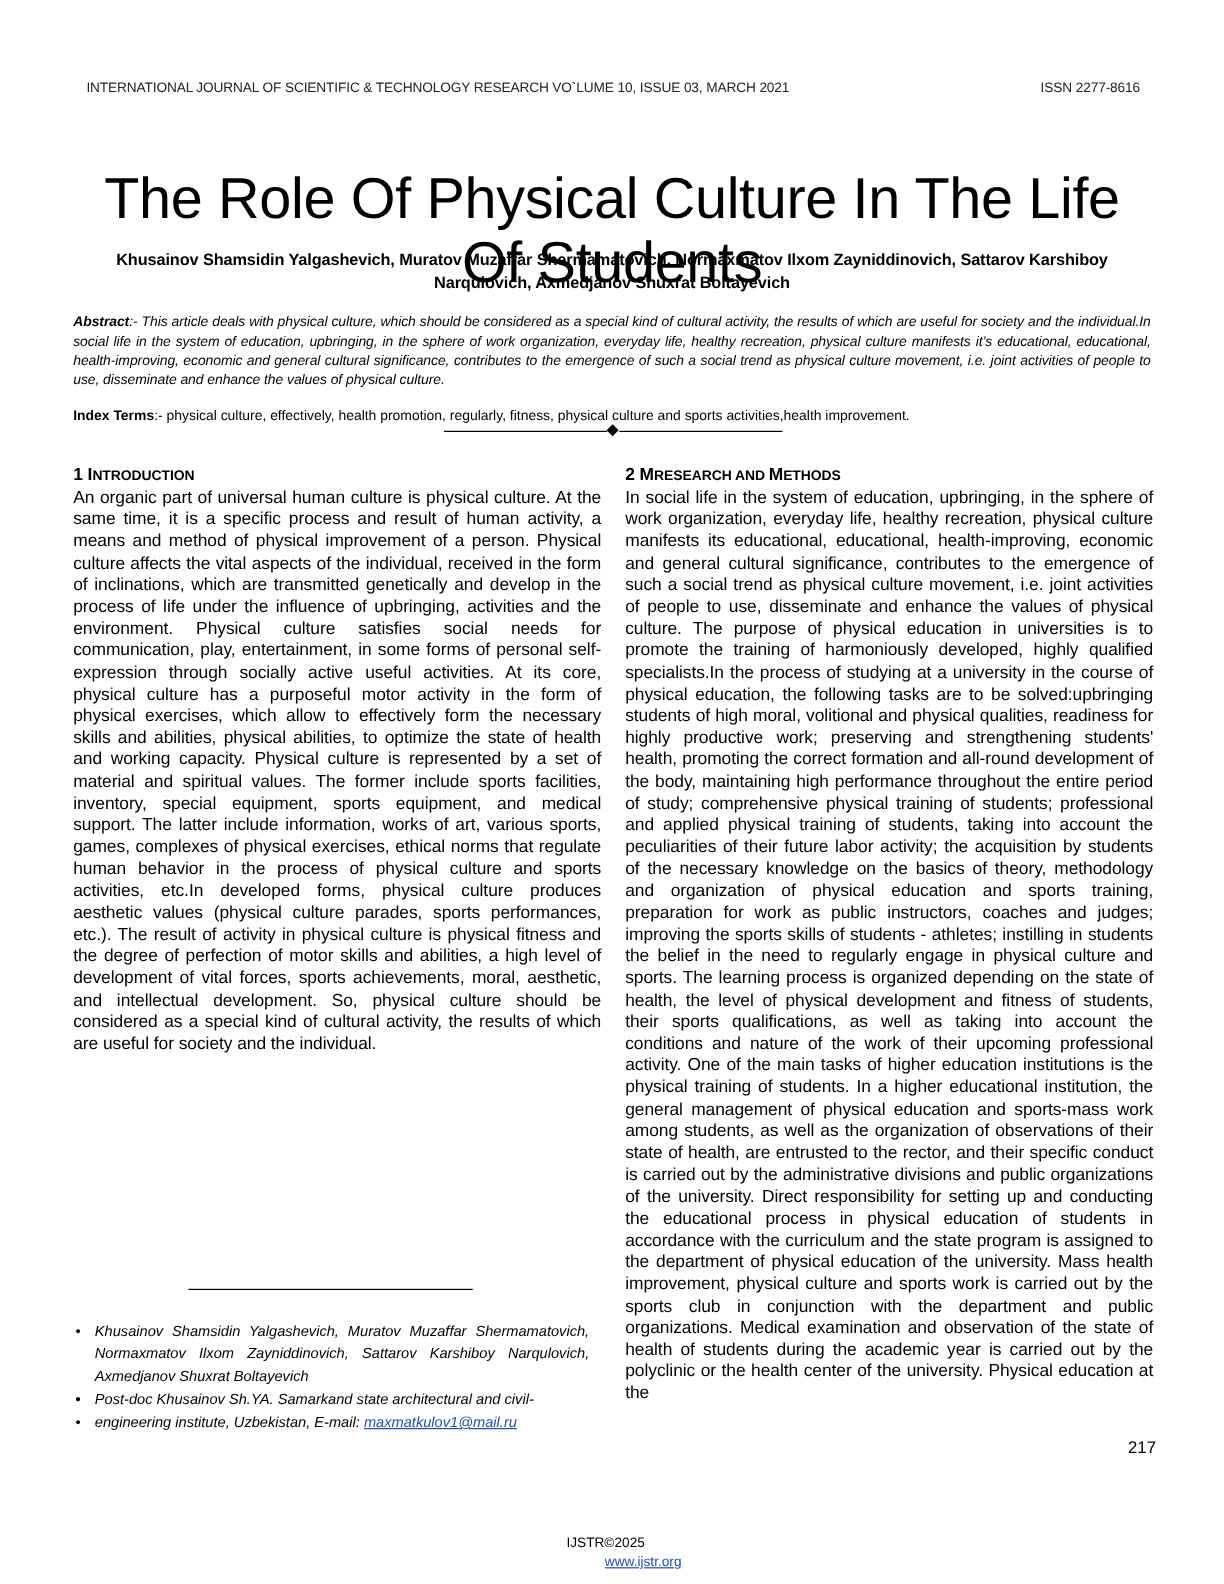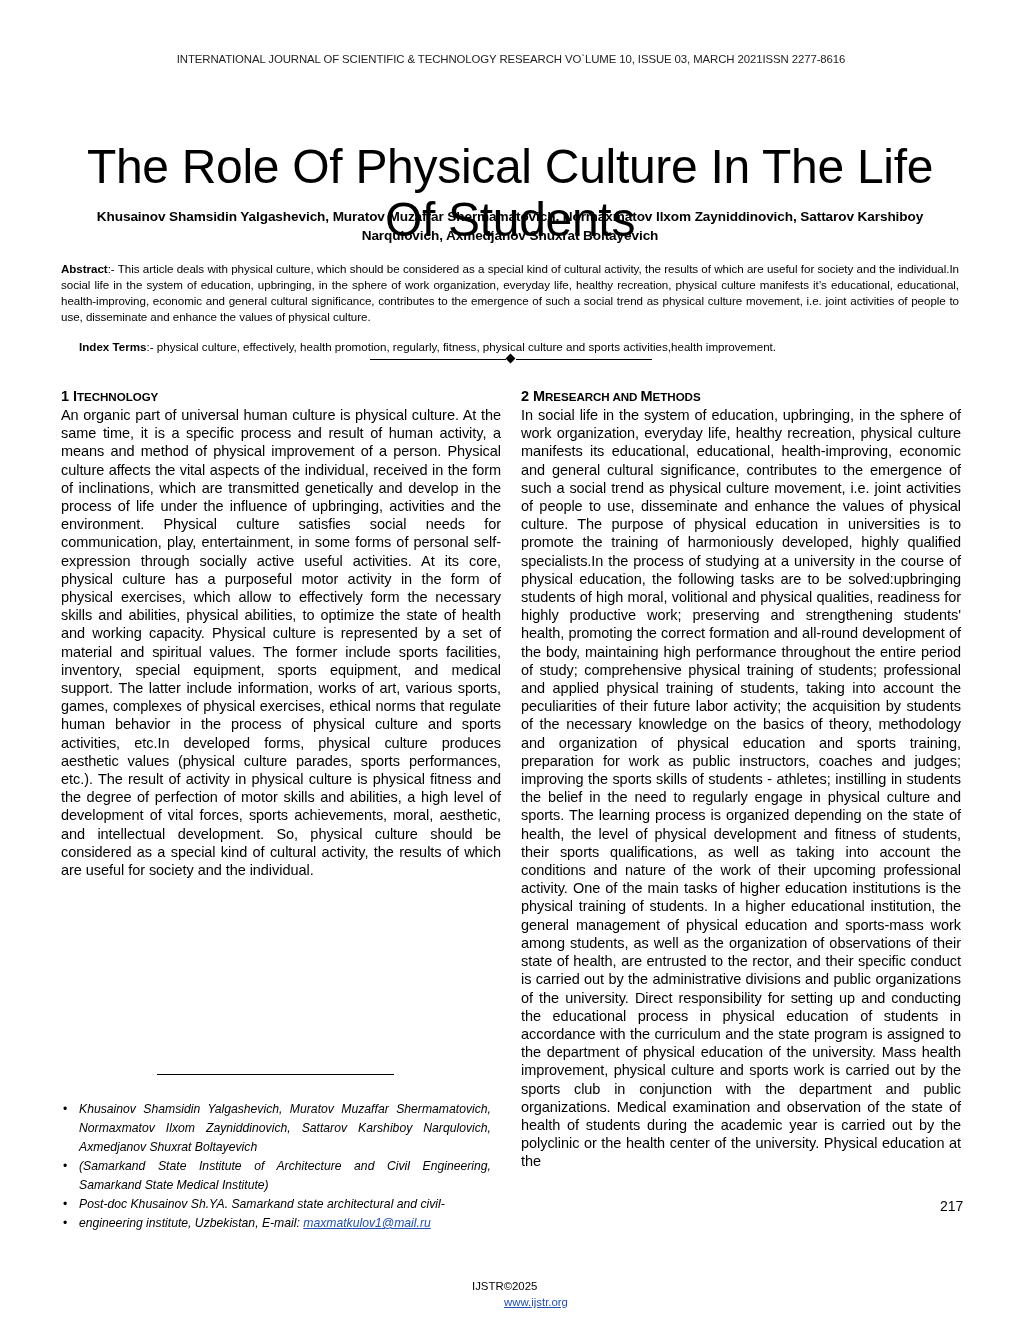--- a/index.html
+++ b/index.html
@@ -1,21 +1,21 @@
 <!DOCTYPE html>
 <html><head>
 <meta charset="utf-8">
 <style>
   html, body { margin: 0; padding: 0; background: #ffffff; }
   body { width: 1020px; height: 1320px; position: relative; overflow: hidden; color: #000; font-family: "Liberation Sans", sans-serif; }
-  .running-header { position: absolute; top: 53px; left: 72px; width: 878px; font-size: 11.4px; color: #222; letter-spacing: -0.1px; display: flex; justify-content: center; }
+  .running-header { position: absolute; top: 68px; left: 72px; width: 878px; font-size: 11.4px; color: #222; letter-spacing: -0.1px; display: flex; justify-content: space-between; }
   .title { position: absolute; top: 96px; left: 60px; width: 900px; text-align: center; font-size: 48px; line-height: 53px; font-weight: normal; letter-spacing: -0.3px; margin-top: 44px; }
   .authors { position: absolute; top: 207px; left: 60px; width: 900px; text-align: center; font-weight: bold; font-size: 13.6px; line-height: 19px; letter-spacing: -0.1px; }
-  .abstract { position: absolute; top: 261px; left: 61px; width: 898px; font-size: 11.6px; line-height: 16px; text-align: justify; letter-spacing: -0.05px; }
-  .index-terms { position: absolute; top: 339px; left: 61px; width: 898px; font-size: 11.6px; line-height: 16px; margin-left: 18px; }
+  .abstract { position: absolute; top: 261px; left: 61px; width: 898px; font-size: 11.6px; line-height: 16px; text-align: justify; letter-spacing: -0.05px; font-style: italic; }
+  .index-terms { position: absolute; top: 339px; left: 61px; width: 898px; font-size: 11.6px; line-height: 16px; }
   .divider { position: absolute; top: 354px; left: 370px; width: 282px; height: 10px; }
   .divider .line { position: absolute; top: 5px; height: 1px; background: #000; }
   .divider .l1 { left: 0; width: 136px; }
   .divider .l2 { left: 146px; width: 136px; }
   .divider .diamond { position: absolute; left: 137px; top: 1px; width: 7px; height: 7px; background: #000; transform: rotate(45deg); }
   .col { position: absolute; top: 387px; width: 440px; font-size: 14.5px; line-height: 18.2px; text-align: justify; letter-spacing: -0.05px; }
   .col-left { left: 61px; }
   .col-right { left: 521px; }
   .sec-head { font-weight: bold; font-size: 14.5px; line-height: 19px; }
   .sec-head .sc { font-size: 11.6px; }
@@ -50,35 +50,35 @@
   <b>Index Terms</b><span>:- </span><span>physical culture, effectively, health promotion, regularly, fitness, physical culture and sports activities,health improvement.</span>
 </div>
 
 <div class="divider">
   <div class="line l1"></div>
   <div class="diamond"></div>
   <div class="line l2"></div>
 </div>
 
 <div class="col col-left">
-  <div class="sec-head"><span>1 </span><span>I</span><span class="sc">TECHNOLOGY</span></div>
+  <div class="sec-head"><span>1 </span><span>I</span><span class="sc">NTRODUCTION</span></div>
   <p>An organic part of universal human culture is physical culture. At the same time, it is a specific process and result of human activity, a means and method of physical improvement of a person. Physical culture affects the vital aspects of the individual, received in the form of inclinations, which are transmitted genetically and develop in the process of life under the influence of upbringing, activities and the environment. Physical culture satisfies social needs for communication, play, entertainment, in some forms of personal self-expression through socially active useful activities. At its core, physical culture has a purposeful motor activity in the form of physical exercises, which allow to effectively form the necessary skills and abilities, physical abilities, to optimize the state of health and working capacity. Physical culture is represented by a set of material and spiritual values. The former include sports facilities, inventory, special equipment, sports equipment, and medical support. The latter include information, works of art, various sports, games, complexes of physical exercises, ethical norms that regulate human behavior in the process of physical culture and sports activities, etc.In developed forms, physical culture produces aesthetic values (physical culture parades, sports performances, etc.). The result of activity in physical culture is physical fitness and the degree of perfection of motor skills and abilities, a high level of development of vital forces, sports achievements, moral, aesthetic, and intellectual development. So, physical culture should be considered as a special kind of cultural activity, the results of which are useful for society and the individual.</p>
 </div>
 
 <div class="col col-right">
   <div class="sec-head"><span>2 </span><span>M</span><span class="sc">RESEARCH AND </span><span>M</span><span class="sc">ETHODS</span></div>
   <p>In social life in the system of education, upbringing, in the sphere of work organization, everyday life, healthy recreation, physical culture manifests its educational, educational, health-improving, economic and general cultural significance, contributes to the emergence of such a social trend as physical culture movement, i.e. joint activities of people to use, disseminate and enhance the values of physical culture. The purpose of physical education in universities is to promote the training of harmoniously developed, highly qualified specialists.In the process of studying at a university in the course of physical education, the following tasks are to be solved:upbringing students of high moral, volitional and physical qualities, readiness for highly productive work; preserving and strengthening students' health, promoting the correct formation and all-round development of the body, maintaining high performance throughout the entire period of study; comprehensive physical training of students; professional and applied physical training of students, taking into account the peculiarities of their future labor activity; the acquisition by students of the necessary knowledge on the basics of theory, methodology and organization of physical education and sports training, preparation for work as public instructors, coaches and judges; improving the sports skills of students - athletes; instilling in students the belief in the need to regularly engage in physical culture and sports. The learning process is organized depending on the state of health, the level of physical development and fitness of students, their sports qualifications, as well as taking into account the conditions and nature of the work of their upcoming professional activity. One of the main tasks of higher education institutions is the physical training of students. In a higher educational institution, the general management of physical education and sports-mass work among students, as well as the organization of observations of their state of health, are entrusted to the rector, and their specific conduct is carried out by the administrative divisions and public organizations of the university. Direct responsibility for setting up and conducting the educational process in physical education of students in accordance with the curriculum and the state program is assigned to the department of physical education of the university. Mass health improvement, physical culture and sports work is carried out by the sports club in conjunction with the department and public organizations. Medical examination and observation of the state of health of students during the academic year is carried out by the polyclinic or the health center of the university. Physical education at the</p>
 </div>
 
 <div class="fn-rule"></div>
 
 <div class="footnotes">
   <ul>
     <li><span class="bullet">•</span><span>Khusainov Shamsidin Yalgashevich, Muratov Muzaffar Shermamatovich, Normaxmatov Ilxom Zayniddinovich, Sattarov Karshiboy Narqulovich, Axmedjanov Shuxrat Boltayevich</span></li>
-    <li><span class="bullet">•</span><span>(Samarkand State Institute of Architecture and Civil Engineering, Samarkand State Medical Institute)</span></li>
+    <li><span class="bullet">•</span></li>
     <li><span class="bullet">•</span><span>Post-doc Khusainov Sh.YA. Samarkand state architectural and civil-</span></li>
     <li><span class="bullet">•</span><span>engineering institute, Uzbekistan, E-mail: </span><a href="maxmatkulov1@mail.ru">maxmatkulov1@mail.ru</a></li>
   </ul>
 </div>
 
 <div class="page-number">217</div>
 
 <div class="footer">
   <div>IJSTR©2025</div>
   <a>www.ijstr.org</a>

